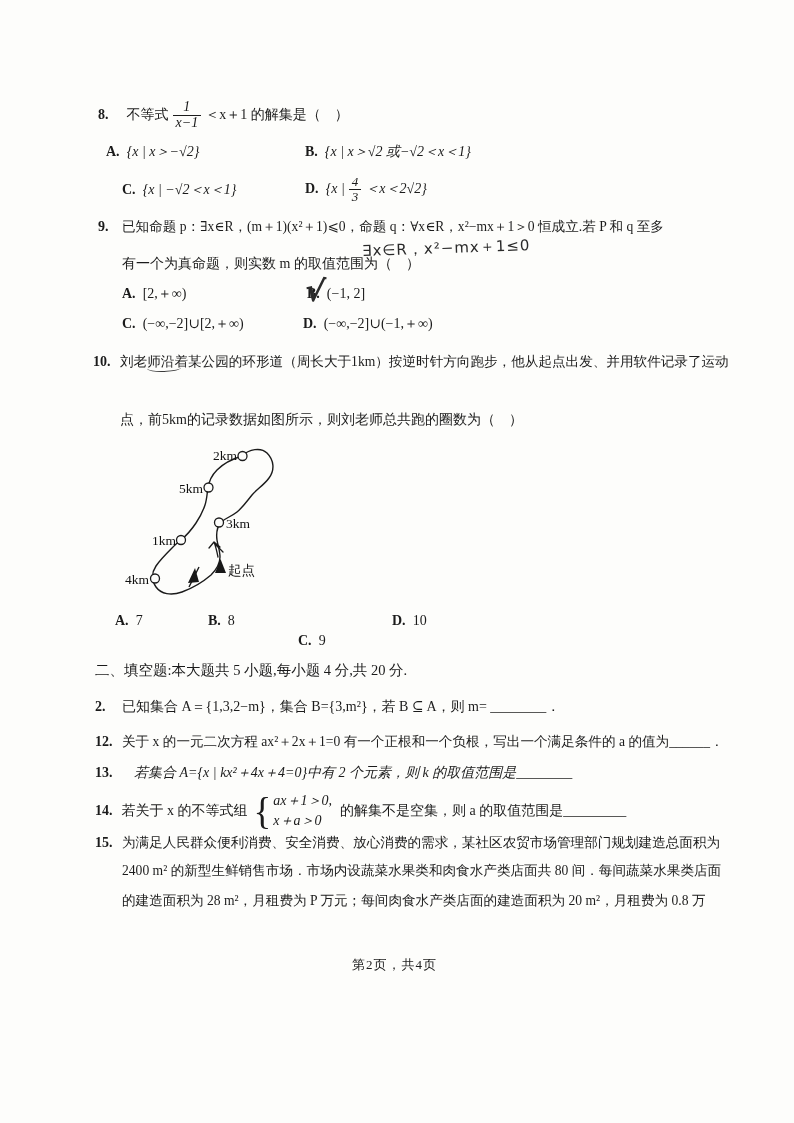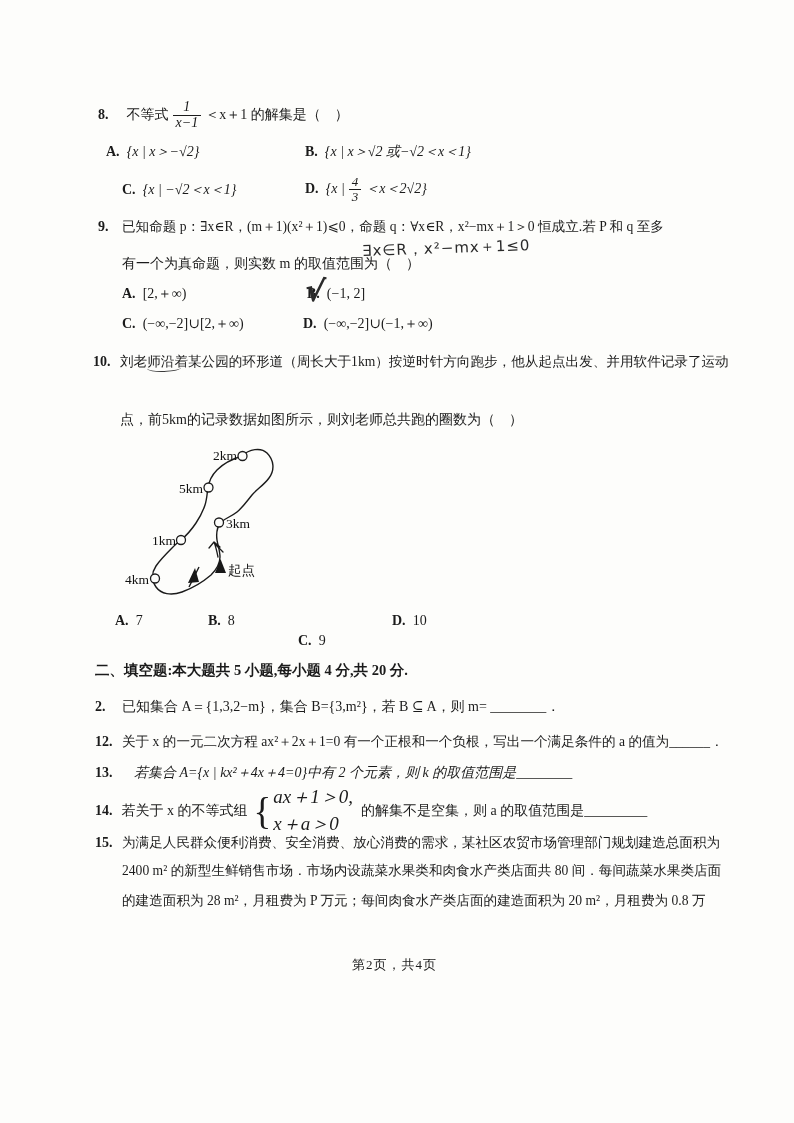--- a/index.html
+++ b/index.html
@@ -10,21 +10,21 @@
     color:#1b1b1b;font-size:14px;line-height:1.35;
   }
   .t{position:absolute;white-space:nowrap;}
   .qnum{font-weight:bold;}
   .math{font-style:italic;}
   .row{position:absolute;display:flex;align-items:center;white-space:nowrap;}
   .frac{display:inline-flex;flex-direction:column;align-items:center;margin:0 4px;line-height:1.05;font-style:italic;}
   .frac .fd{border-top:1.3px solid #1b1b1b;padding:0 3px;}
   .frac .fn{padding:0 3px;}
   .opt-label{font-weight:bold;margin-right:7px;}
-  .section-title{font-weight:bold;font-size:14.5px;}
+  .section-title{font-weight:normal;font-size:14.5px;}
   .hand{
     font-family:"DejaVu Sans",sans-serif;color:#2a2a2a;
     transform:rotate(-2deg);font-size:15px;letter-spacing:1px;
   }
   .hand-check{
     position:absolute;font-family:"DejaVu Sans",sans-serif;color:#2a2a2a;
     font-size:30px;transform:rotate(6deg);font-weight:bold;line-height:1;
   }
   .pen-underline{
     position:absolute;width:34px;height:7px;
@@ -154,21 +154,21 @@
   <span class="t qnum" style="left:95px;top:733px;">12.</span>
   <span class="t" style="left:122px;top:733px;font-size:13.6px;">关于 x 的一元二次方程 ax²＋2x＋1=0 有一个正根和一个负根，写出一个满足条件的 a 的值为______．</span>
 
   <span class="t qnum" style="left:95px;top:764px;">13.</span>
   <span class="t" style="left:134px;top:764px;font-style:italic;">若集合 A={x | kx²＋4x＋4=0}中有 2 个元素，则 k 的取值范围是________</span>
 
   <div class="row" style="left:95px;top:791px;height:40px;">
     <span class="qnum" style="margin-right:9px;">14.</span>
     <span>若关于 x 的不等式组</span>
     <span style="font-size:37px;font-weight:400;line-height:1;margin:0 2px 0 6px;">{</span>
-    <span style="display:inline-flex;flex-direction:column;font-size:19px;line-height:1.4;">
+    <span style="display:inline-flex;flex-direction:column;font-size:14px;line-height:1.4;">
       <span class="math">ax＋1＞0,</span>
       <span class="math">x＋a＞0</span>
     </span>
     <span style="margin-left:8px;">的解集不是空集，则 a 的取值范围是_________</span>
   </div>
 
   <span class="t qnum" style="left:95px;top:834px;">15.</span>
   <span class="t" style="left:122px;top:834px;font-size:13.6px;">为满足人民群众便利消费、安全消费、放心消费的需求，某社区农贸市场管理部门规划建造总面积为</span>
   <span class="t" style="left:122px;top:862px;font-size:13.6px;">2400 m² 的新型生鲜销售市场．市场内设蔬菜水果类和肉食水产类店面共 80 间．每间蔬菜水果类店面</span>
   <span class="t" style="left:122px;top:892px;font-size:13.6px;">的建造面积为 28 m²，月租费为 P 万元；每间肉食水产类店面的建造面积为 20 m²，月租费为 0.8 万</span>

